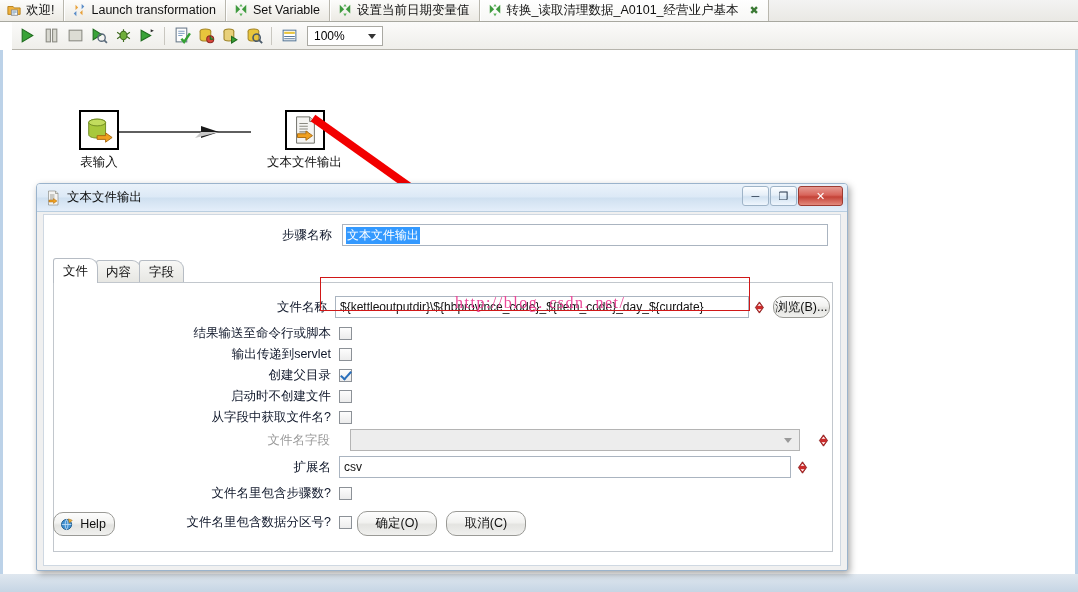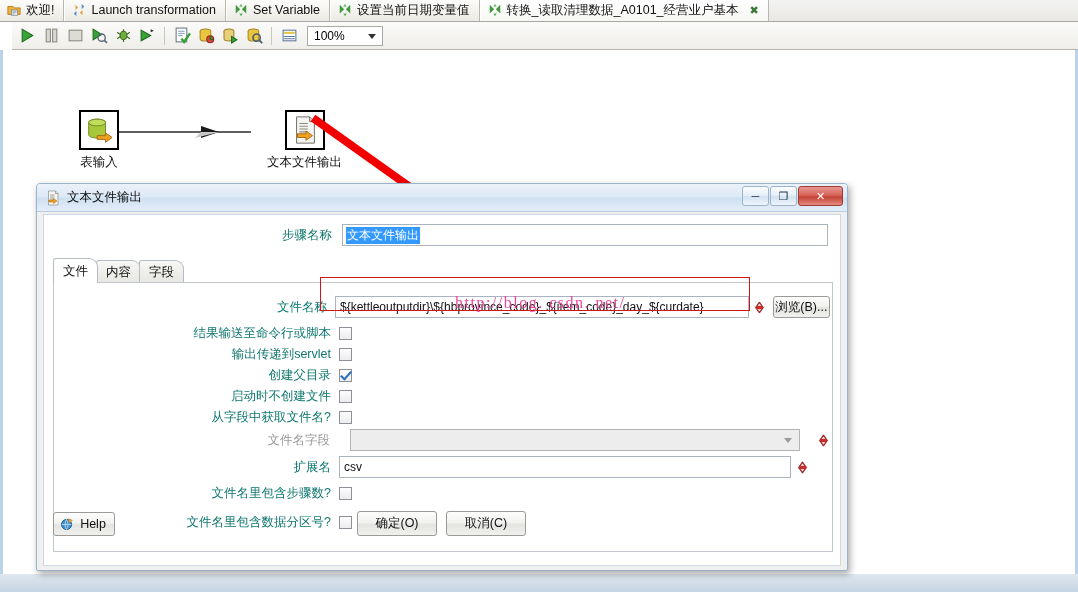--- a/index.html
+++ b/index.html
@@ -173,21 +173,21 @@
     background: #ffffff;
     border: 1px solid #cfd8e2;
   }
 
   .row {
     position: absolute;
     display: flex; align-items: center;
   }
   .flabel {
     font-size: 12.5px;
-    color: #0f766e;
+    color: #0f172a;
     text-align: right;
     white-space: nowrap;
   }
   .flabel.dim { color: #9a9a9a; }
 
   .ftext {
     border: 1px solid #aab4c0;
     background: #fff;
     height: 22px;
     font-size: 12px;
@@ -232,21 +232,21 @@
     position: absolute;
     left: 3px; top: -1px;
     width: 4px; height: 9px;
     border: solid #2a6fbb;
     border-width: 0 2px 2px 0;
     transform: rotate(42deg);
   }
 
   .btn {
     border: 1px solid #9a9a96;
-    border-radius: 3px;
+    border-radius: 10px;
     background: linear-gradient(to bottom, #fdfdfd 0%, #f2f2f0 45%, #e4e4e1 55%, #f0f0ee 100%);
     font-size: 12.5px;
     color: #111;
     display: flex; align-items: center; justify-content: center;
     cursor: default;
     white-space: nowrap;
   }
   .btn.helpbtn { gap: 5px; padding-right: 8px; padding-left: 6px; }
 
   

